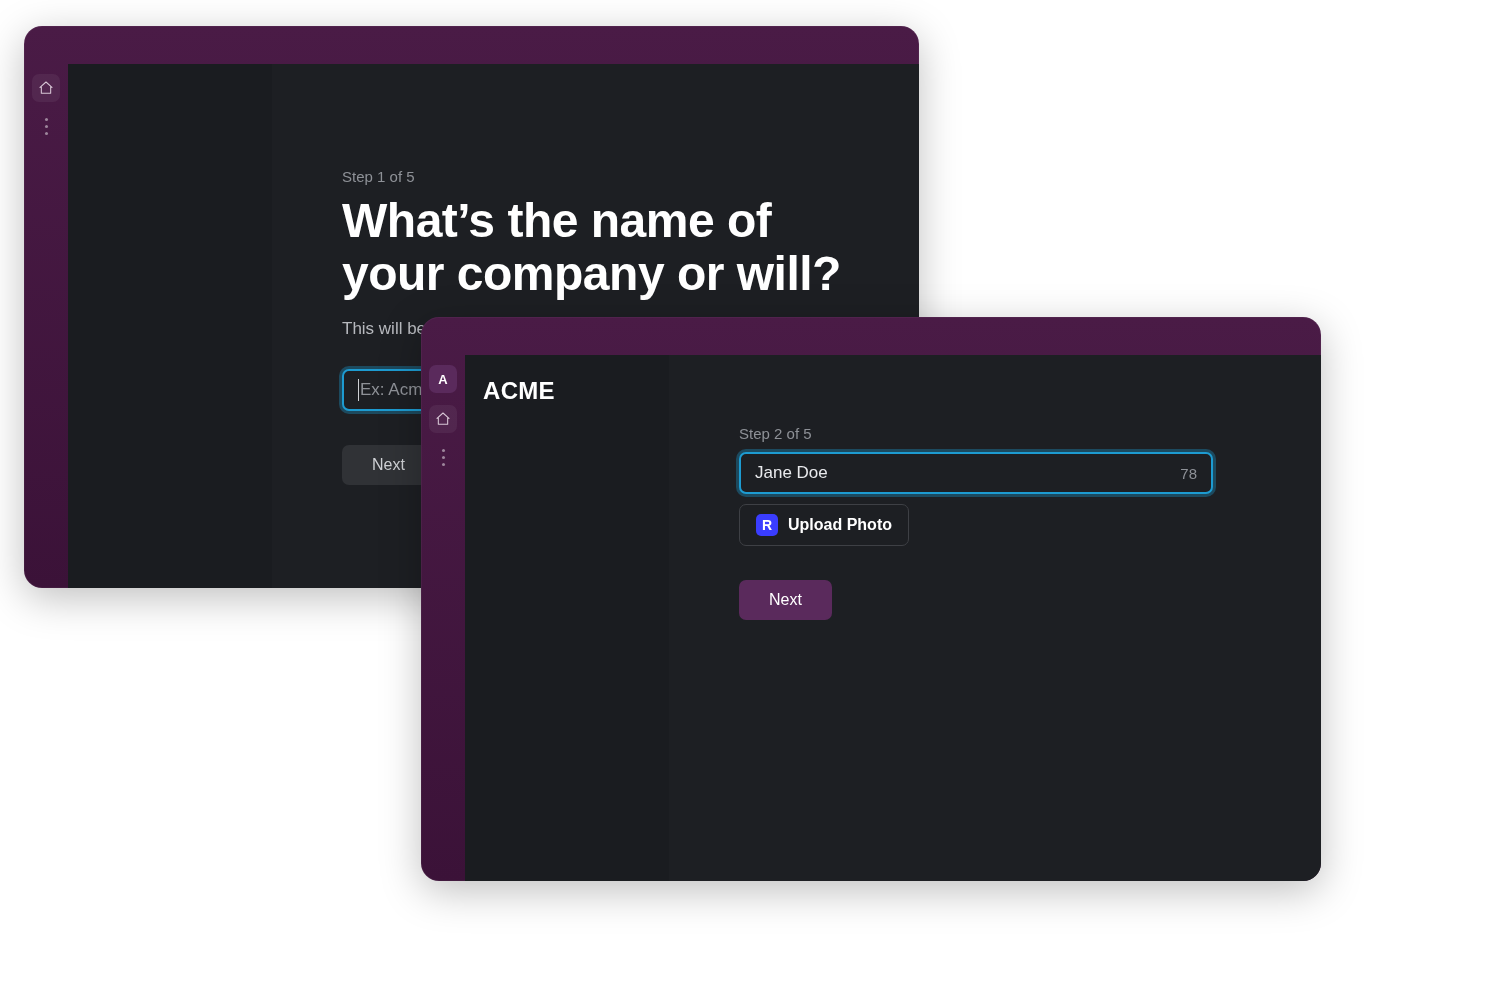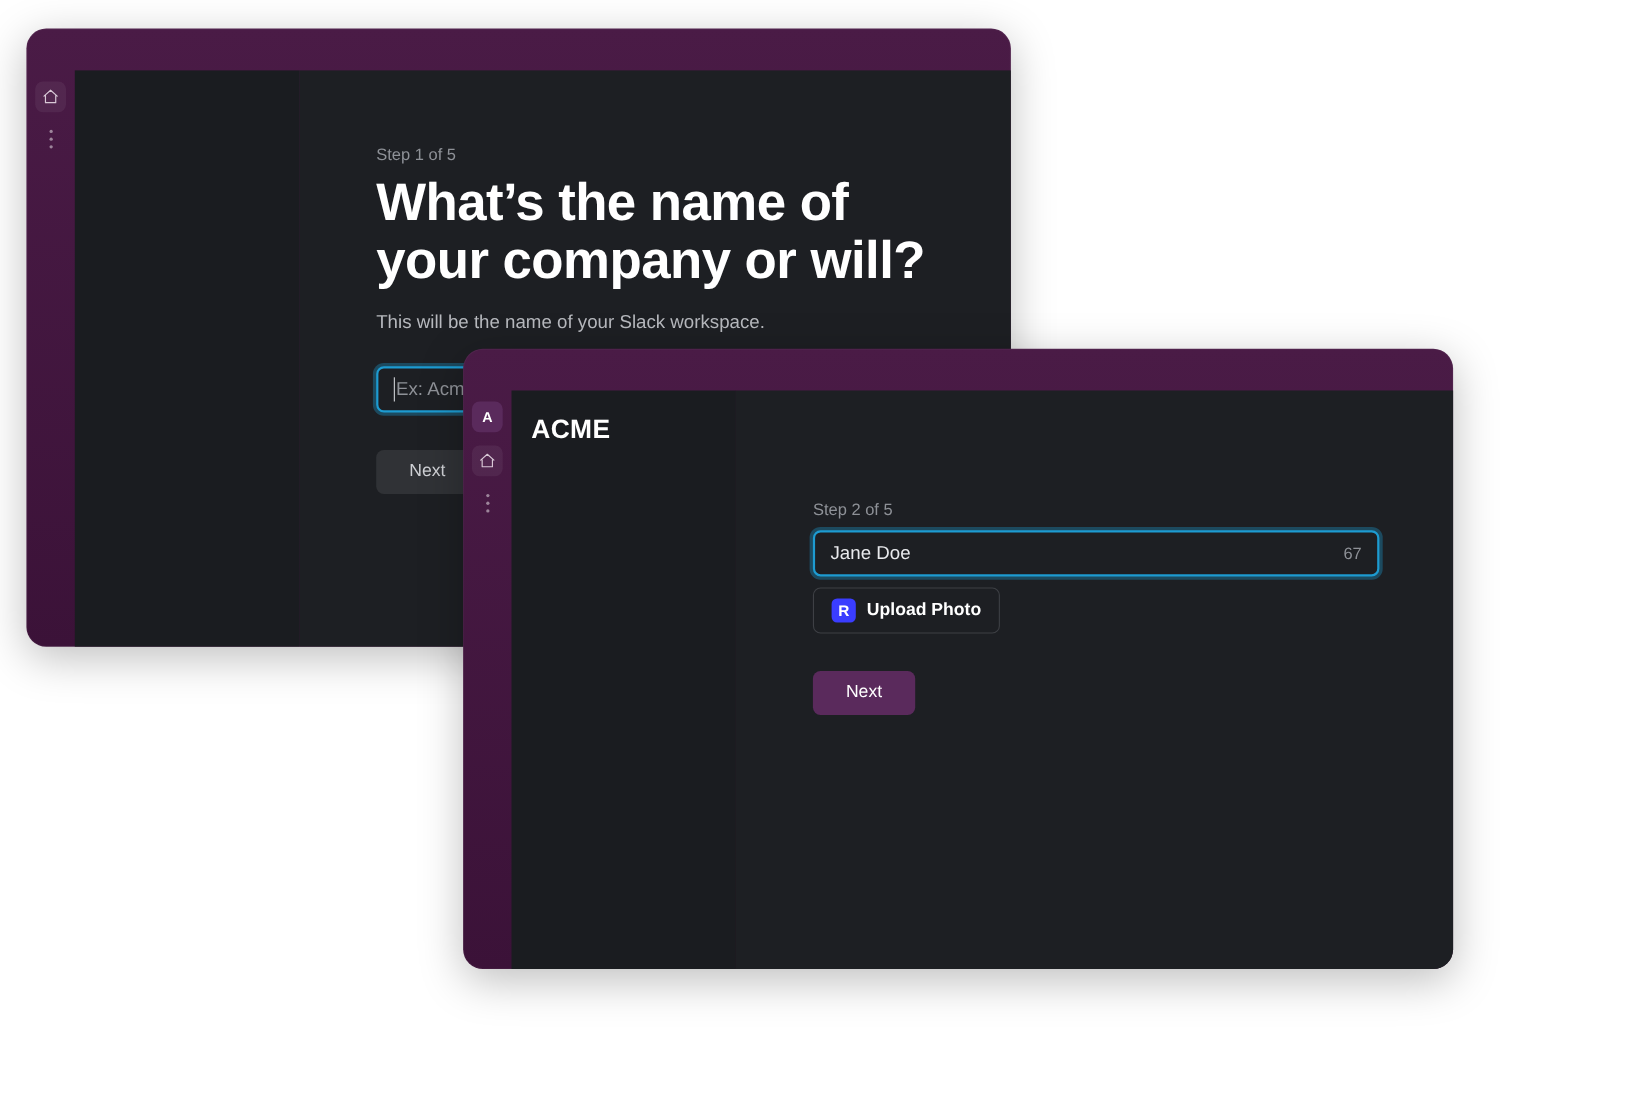--- a/index.html
+++ b/index.html
@@ -79,21 +79,21 @@
   }
   .workspace-name{
     color:var(--text-primary);
     font-size:24px;
     font-weight:800;
     letter-spacing:.3px;
   }
   .main{
     flex:1;
     background:var(--panel-dark);
-    padding:68px 70px 40px 70px;
+    padding:104px 70px 40px 70px;
     box-sizing:border-box;
     color:var(--text-primary);
   }
   .step{
     color:var(--text-muted);
     font-size:15px;
     margin-bottom:10px;
   }
   .headline{
     font-size:48px;
@@ -165,22 +165,22 @@
   .next-row{margin-top:34px;}
 
   
   #win1{left:24px;top:26px;width:895px;height:562px;}
   #win2{left:421px;top:317px;width:900px;height:564px;}
   
   #win2{z-index:2;}
   #win1{z-index:1;}
 
   
-  #win2 .main{padding:100px 70px 40px 70px;}
-  #win2 .text-input{width:515px;}
+  #win2 .main{padding:70px 70px 40px 70px;}
+  #win2 .text-input{width:474px;}
 </style>
 </head>
 <body>
 
 <div class="window" id="win1">
   <div class="chrome-strip"></div>
   <div class="body-row">
 
     <div class="rail">
       <div class="rail-btn">
@@ -235,21 +235,21 @@
 
     <div class="sidebar">
       <div class="workspace-name">ACME</div>
     </div>
 
     <div class="main">
       <div class="step">Step 2 of 5</div>
 
       <div class="text-input">
         <span class="value">Jane Doe</span>
-        <span class="char-count">67</span>
+        <span class="char-count">78</span>
       </div>
 
       <div class="upload-btn">
         <span class="upload-chip">R</span>
         <span>Upload Photo</span>
       </div>
 
       <div class="next-row">
         <button class="btn purple">Next</button>
       </div>

